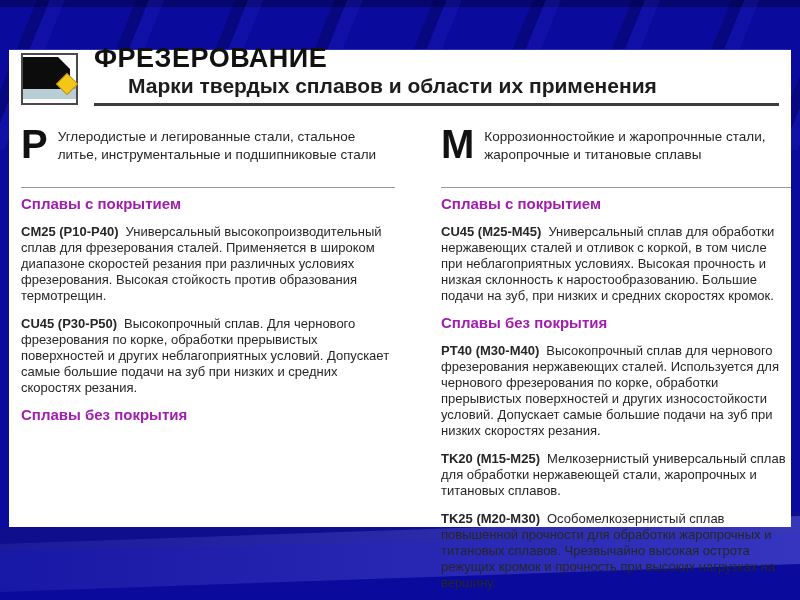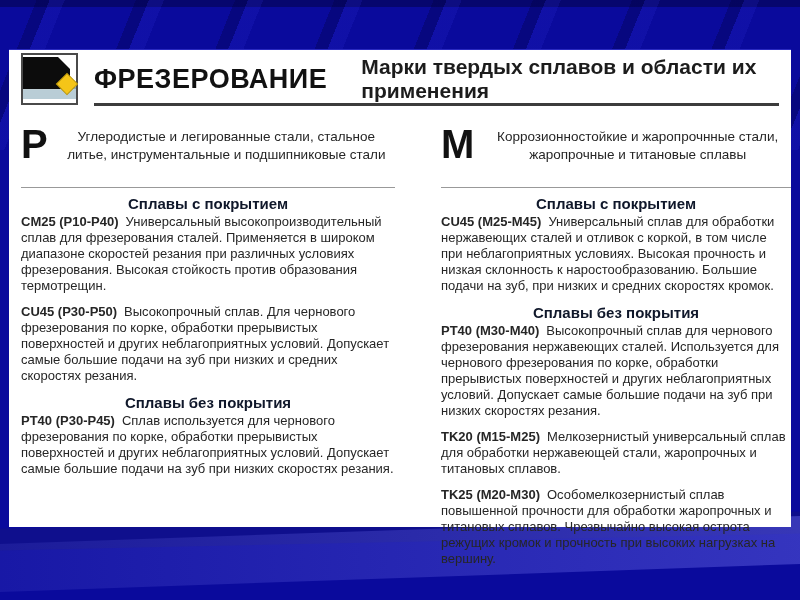--- a/index.html
+++ b/index.html
@@ -35,34 +35,34 @@
   .card{
     position:absolute;left:9px;top:49px;width:782px;height:478px;
     background:#ffffff;color:#262626;
     box-sizing:border-box;padding:0 12px;
     border-top:1px solid #2a2ac0;
   }
   
   .header{display:flex;height:56px;margin-top:3px;}
   .icon-box{flex:none;width:57px;height:52px;}
   .header-right{flex:1;margin-left:16px;display:flex;flex-direction:column;justify-content:flex-end;}
-  .title-row{display:flex;align-items:center;}
+  .title-row{display:flex;align-items:flex-start;padding-bottom:5px;flex-direction:column;}
   .page-title{font-size:27px;font-weight:bold;letter-spacing:0.5px;color:#111;}
   .page-subtitle{font-size:21px;font-weight:bold;margin-left:34px;color:#1c1c1c;}
   .header-rule{border-bottom:3px solid #3c3c3c;margin-bottom:3px;}
   
   .cols{display:flex;margin-top:10px;}
   .col-left{width:374px;flex:none;}
   .col-right{width:350px;flex:none;margin-left:46px;}
   .group-row{display:flex;margin-top:8px;}
   .group-letter{font-size:40px;font-weight:bold;line-height:0.85;color:#111;flex:none;}
-  .group-desc{font-size:13.5px;line-height:1.3;margin-left:10px;margin-top:1px;text-align:center;}
+  .group-desc{font-size:13.5px;line-height:1.3;margin-left:10px;margin-top:1px;}
   .col-rule{border-top:1.5px solid #999;margin-top:24px;}
-  .sec-heading{font-size:15px;font-weight:bold;margin-top:7px;color:#0f172a;text-align:center;}
-  .entry{font-size:13px;line-height:16px;margin-top:2px;margin-bottom:10px;}
+  .sec-heading{font-size:15px;font-weight:bold;margin-top:7px;color:#a21caf;}
+  .entry{font-size:13px;line-height:16px;margin-top:12px;margin-bottom:10px;}
   .entry b{margin-right:7px;}
 </style>
 </head>
 <body>
 
 <div class="bg-topline"></div>
 <div class="bg-streaks"></div>
 <div class="bg-band2"></div>
 <div class="bg-band1"></div>
 
@@ -94,33 +94,32 @@
         <span class="group-letter">P</span>
         <span class="group-desc">Углеродистые и легированные стали, стальное литье, инструментальные и подшипниковые стали</span>
       </div>
       <div class="col-rule"></div>
 
       <div class="sec-heading">Сплавы с покрытием</div>
       <p class="entry"><b>CM25 (P10-P40)</b><span>Универсальный высокопроизводительный сплав для фрезерования сталей. Применяется в широком диапазоне скоростей резания при различных условиях фрезерования. Высокая стойкость против образования термотрещин.</span></p>
       <p class="entry"><b>CU45 (P30-P50)</b><span>Высокопрочный сплав. Для чернового фрезерования по корке, обработки прерывистых поверхностей и других неблагоприятных условий. Допускает самые большие подачи на зуб при низких и средних скоростях резания.</span></p>
 
       <div class="sec-heading">Сплавы без покрытия</div>
-      <p class="entry"><b>PT40 (P30-P45)</b><span>Сплав используется для чернового фрезерования по корке, обработки прерывистых поверхностей и других неблагоприятных условий. Допускает самые большие подачи на зуб при низких скоростях резания.</span></p>
     </div>
 
     <div class="col-right">
       <div class="group-row">
         <span class="group-letter">M</span>
         <span class="group-desc">Коррозионностойкие и жаропрочнные стали, жаропрочные и титановые сплавы</span>
       </div>
       <div class="col-rule"></div>
 
       <div class="sec-heading">Сплавы с покрытием</div>
       <p class="entry"><b>CU45 (M25-M45)</b><span>Универсальный сплав для обработки нержавеющих сталей и отливок с коркой, в том числе при неблагоприятных условиях. Высокая прочность и низкая склонность к наростообразованию. Большие подачи на зуб, при низких и средних скоростях кромок.</span></p>
 
       <div class="sec-heading">Сплавы без покрытия</div>
-      <p class="entry"><b>PT40 (M30-M40)</b><span>Высокопрочный сплав для чернового фрезерования нержавеющих сталей. Используется для чернового фрезерования по корке, обработки прерывистых поверхностей и других неблагоприятных условий. Допускает самые большие подачи на зуб при низких скоростях резания.</span></p>
+      <p class="entry"><b>PT40 (M30-M40)</b><span>Высокопрочный сплав для чернового фрезерования нержавеющих сталей. Используется для чернового фрезерования по корке, обработки прерывистых поверхностей и других износостойкости условий. Допускает самые большие подачи на зуб при низких скоростях резания.</span></p>
       <p class="entry"><b>TK20 (M15-M25)</b><span>Мелкозернистый универсальный сплав для обработки нержавеющей стали, жаропрочных и титановых сплавов.</span></p>
       <p class="entry"><b>TK25 (M20-M30)</b><span>Особомелкозернистый сплав повышенной прочности для обработки жаропрочных и титановых сплавов. Чрезвычайно высокая острота режущих кромок и прочность при высоких нагрузках на вершину.</span></p>
     </div>
 
   </div>
 </div>
 
 </body></html>

